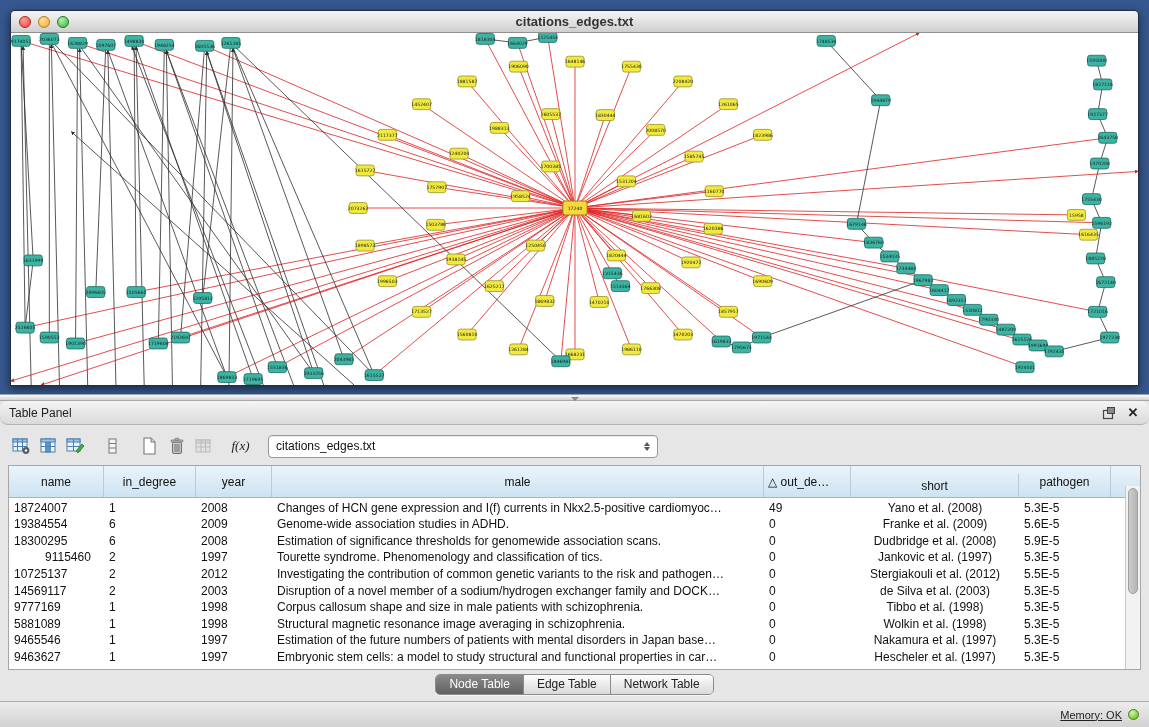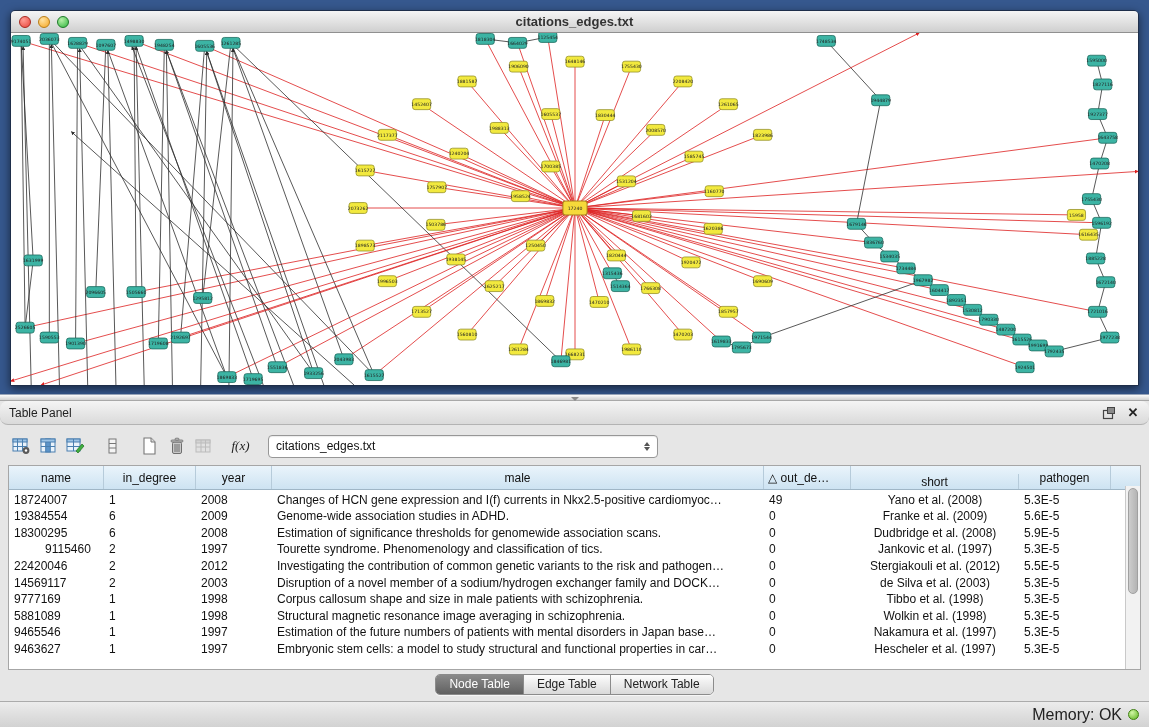--- a/index.html
+++ b/index.html
@@ -64,21 +64,21 @@
   .fx-label { font-size:13px; font-style:italic; color:#222; font-family:"Liberation Serif",serif; }
   .combo { margin-left:14px; width:390px; height:23px; background:#fff;
     border:1px solid #979797; border-radius:4px; display:flex; align-items:center;
     padding:0 7px; font-size:12px; color:#111; box-shadow:inset 0 1px 1px rgba(0,0,0,.08); }
   .combo-arrows { margin-left:auto; display:flex; flex-direction:column; gap:1px; align-items:center; }
   .arr-up { width:0; height:0; border-left:3.5px solid transparent; border-right:3.5px solid transparent; border-bottom:4px solid #555; }
   .arr-dn { width:0; height:0; border-left:3.5px solid transparent; border-right:3.5px solid transparent; border-top:4px solid #555; }
 
   .table-wrap { flex:1; margin-top:3px; background:#fff; border:1px solid #a6a6a6;
     display:flex; flex-direction:column; position:relative; overflow:hidden; }
-  .thead { flex:none; height:24px; display:flex;
+  .thead { flex:none; height:32px; display:flex;
     background:linear-gradient(#eaf4fb,#cde3f2); border-bottom:1px solid #9fb6c6; }
   .th { font-size:12px; color:#111; display:flex; align-items:center; justify-content:center;
     border-right:1px solid #b6cbda; padding:0 4px; overflow:hidden; white-space:nowrap; }
   .th-fill { flex:1; border-right:none; }
   .tbody { flex:1; overflow:hidden; }
   .tr { display:flex; height:16.6px; align-items:flex-end; }
   .td { font-size:12px; color:#111; padding:0 5px; white-space:nowrap; overflow:hidden; }
 
   .vscroll { position:absolute; right:0; top:20px; bottom:0; width:15px;
     background:#f2f2f2; border-left:1px solid #c9c9c9; }
@@ -89,21 +89,21 @@
   .seg { display:flex; height:21px; border:1px solid #8b8b8b; border-radius:5px; overflow:hidden;
     box-shadow:0 1px 1px rgba(255,255,255,.7); }
   .seg-btn { font-size:12px; color:#222; padding:0 13px; display:flex; align-items:center;
     background:linear-gradient(#fdfdfd,#d9d9d9); border-right:1px solid #8b8b8b; }
   .seg-btn:last-child { border-right:none; }
   .seg-btn.sel { background:linear-gradient(#8a8a8a,#616161); color:#fff; }
 
   
   .statusbar { height:26px; background:linear-gradient(#ececec,#d2d2d2); border-top:1px solid #ababab;
     display:flex; align-items:center; justify-content:flex-end; padding:0 10px; gap:6px; }
-  .mem-label { font-size:16px; color:#222; }
+  .mem-label { font-size:11px; color:#222;text-decoration:underline; }
   .mem-dot { width:11px; height:11px; border-radius:50%;
     background:radial-gradient(circle at 35% 30%, #d2f7a6, #5db31e); border:1px solid #3e7f10; }
 </style>
 </head>
 <body>
 
 <div class="desktop">
   <div class="net-window">
     <div class="titlebar">
       <span class="lights">
@@ -827,21 +827,21 @@
           <div class="tr">
             <div class="td" style="width: 95px; text-align: left; padding-left: 36px;">9115460</div>
             <div class="td" style="width: 92px; text-align: left;">2</div>
             <div class="td" style="width: 76px; text-align: left;">1997</div>
             <div class="td" style="width: 492px; text-align: left;">Tourette syndrome. Phenomenology and classification of tics.</div>
             <div class="td" style="width: 87px; text-align: left;">0</div>
             <div class="td" style="width: 168px; text-align: center;">Jankovic et al. (1997)</div>
             <div class="td" style="width: 92px; text-align: left;">5.3E-5</div>
           </div>
           <div class="tr">
-            <div class="td" style="width: 95px; text-align: left;">22420046</div>
+            <div class="td" style="width: 95px; text-align: left;">10725137</div>
             <div class="td" style="width: 92px; text-align: left;">2</div>
             <div class="td" style="width: 76px; text-align: left;">2012</div>
             <div class="td" style="width: 492px; text-align: left;">Investigating the contribution of common genetic variants to the risk and pathogen…</div>
             <div class="td" style="width: 87px; text-align: left;">0</div>
             <div class="td" style="width: 168px; text-align: center;">Stergiakouli et al. (2012)</div>
             <div class="td" style="width: 92px; text-align: left;">5.5E-5</div>
           </div>
           <div class="tr">
             <div class="td" style="width: 95px; text-align: left;">14569117</div>
             <div class="td" style="width: 92px; text-align: left;">2</div>

